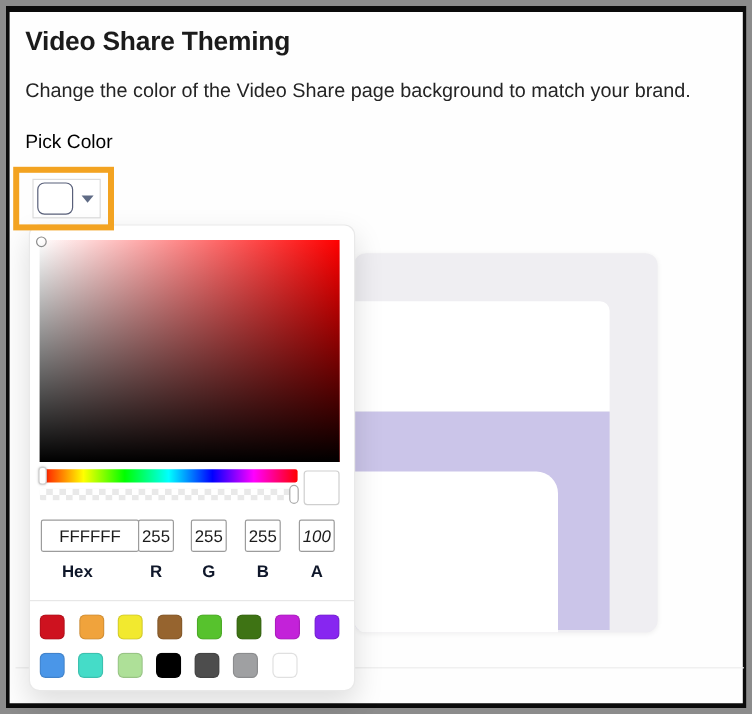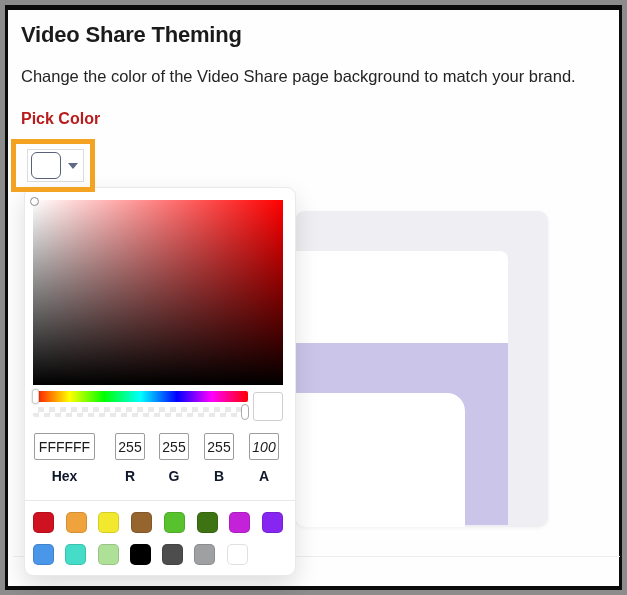--- a/index.html
+++ b/index.html
@@ -4,21 +4,21 @@
 <style>
   * { margin:0; padding:0; box-sizing:border-box; }
   html,body { width:627px; height:595px; }
   body { font-family:"Liberation Sans", sans-serif; background:#8C8C8C; position:relative; overflow:hidden; }
 
   .page { position:absolute; left:5px; top:5px; width:617px; height:585px; background:#FEFEFE; border:3px solid #0b0b0b; border-top-width:5px; border-bottom-width:4px; }
   .content { position:absolute; inset:0; }
 
   .page-title { position:absolute; left:13px; top:12px; font-size:22px; font-weight:bold; color:#1b1b1b; letter-spacing:-0.2px;text-align:right; }
   .page-subtitle { position:absolute; left:13px; top:57px; font-size:16.5px; color:#242424; white-space:nowrap; }
-  .section-label { position:absolute; left:13px; top:100px; font-size:16px; font-weight:700; color:#b91c1c; }
+  .section-label { position:absolute; left:13px; top:100px; font-size:16px; font-weight:400; color:#000000; }
 
   
   .color-btn { position:absolute; left:19px; top:139px; width:57px; height:33px; background:#fff; border:1px solid #DCDCDC; display:flex; align-items:center; gap:7px; padding-left:3px; cursor:pointer; }
   .color-btn .swatch-current { width:30px; height:27px; background:#FFFFFF; border:1.5px solid #59607A; border-radius:6px; }
   .caret-down { width:0; height:0; border-left:5.5px solid transparent; border-right:5.5px solid transparent; border-top:6.5px solid #5F6B85; }
 
   .highlight-ring { position:absolute; left:3px; top:129px; width:84px; height:53px; border:5px solid #F3A321; z-index:30; pointer-events:none; }
 
   
   .preview-card { position:absolute; left:287px; top:201px; width:253px; height:316px; background:#EFEEF2; border-radius:10px; box-shadow:0 1px 4px rgba(0,0,0,0.06); overflow:hidden; z-index:1; }
@@ -35,21 +35,21 @@
   .sat-cursor { position:absolute; left:-3px; top:-3px; width:9px; height:9px; border:1.5px solid #8a8a8a; border-radius:50%; background:transparent; }
   .hue-bar { position:absolute; left:8px; top:203px; width:215px; height:11px; border-radius:2px;
     background:linear-gradient(to right,#ff0000 0%,#ffff00 17%,#00ff00 33%,#00ffff 50%,#0000ff 67%,#ff00ff 83%,#ff0000 100%); cursor:pointer; }
   .hue-handle { position:absolute; left:7px; top:201px; width:7px; height:15px; background:#fff; border:1px solid #cfcfcf; border-radius:3px; box-shadow:0 0 2px rgba(0,0,0,0.25); }
   .alpha-bar { position:absolute; left:8px; top:219px; width:215px; height:10px; border-radius:2px;
     background:conic-gradient(#E9E9E9 0 25%, #fff 0 50%, #E9E9E9 0 75%, #fff 0); background-size:11px 11px; cursor:pointer; }
   .alpha-handle { position:absolute; left:216px; top:216px; width:8px; height:16px; background:#fff; border:1px solid #ababab; border-radius:4px; }
   .current-preview { position:absolute; left:228px; top:204px; width:30px; height:29px; background:#FFFFFF; border:1px solid #CFCFCF; border-radius:3px; }
 
   .field { position:absolute; top:245px; height:27px; border:1px solid #9C9C9C; border-radius:2px; background:#fff; text-align:center; font-size:14px; color:#1b1b1b; font-family:"Liberation Sans", sans-serif; padding:0; }
-  .field-hex { left:9px;  width:61px; }
+  .field-hex { left:9px;  width:82px; }
   .field-r   { left:90px; width:30px; }
   .field-g   { left:134px; width:30px; }
   .field-b   { left:179px; width:30px; }
   .field-a   { left:224px; width:30px;font-style:italic; }
   .field-label { position:absolute; top:280px; font-size:14px; font-weight:600; color:#0f172a; text-align:center; }
   .lbl-hex { left:9px;  width:61px; }
   .lbl-r   { left:90px; width:30px; }
   .lbl-g   { left:134px; width:30px; }
   .lbl-b   { left:179px; width:30px; }
   .lbl-a   { left:224px; width:30px; }

